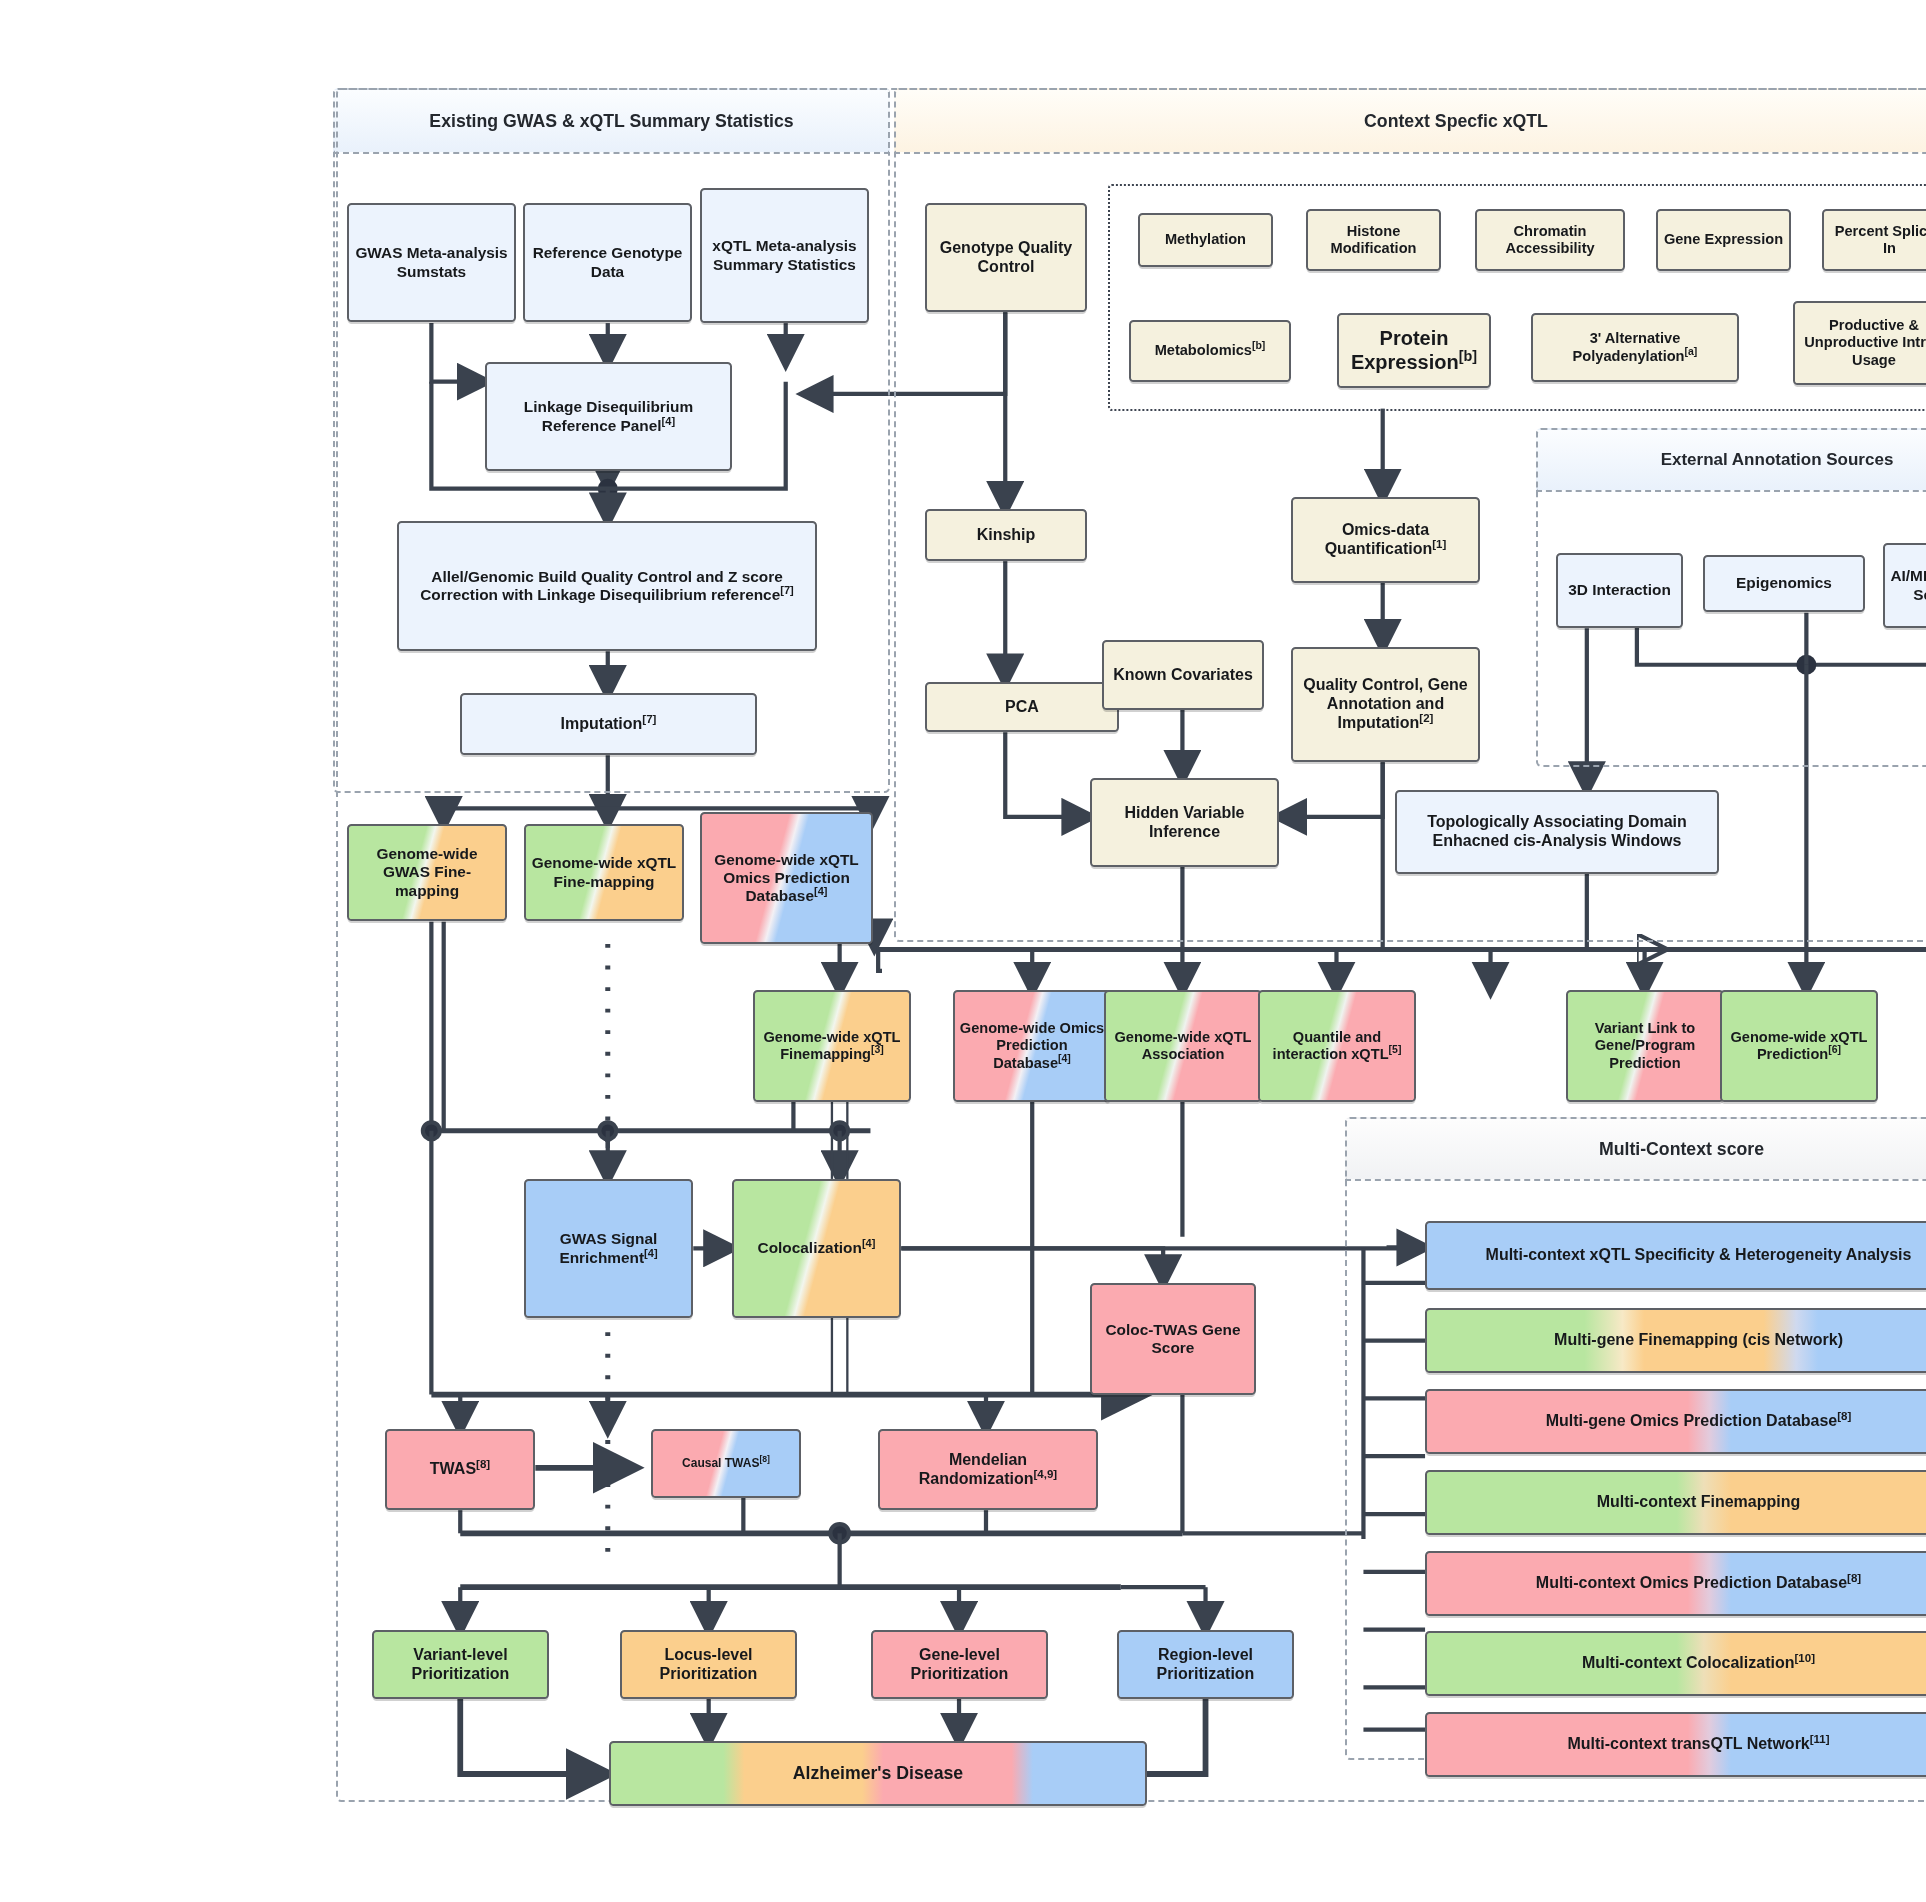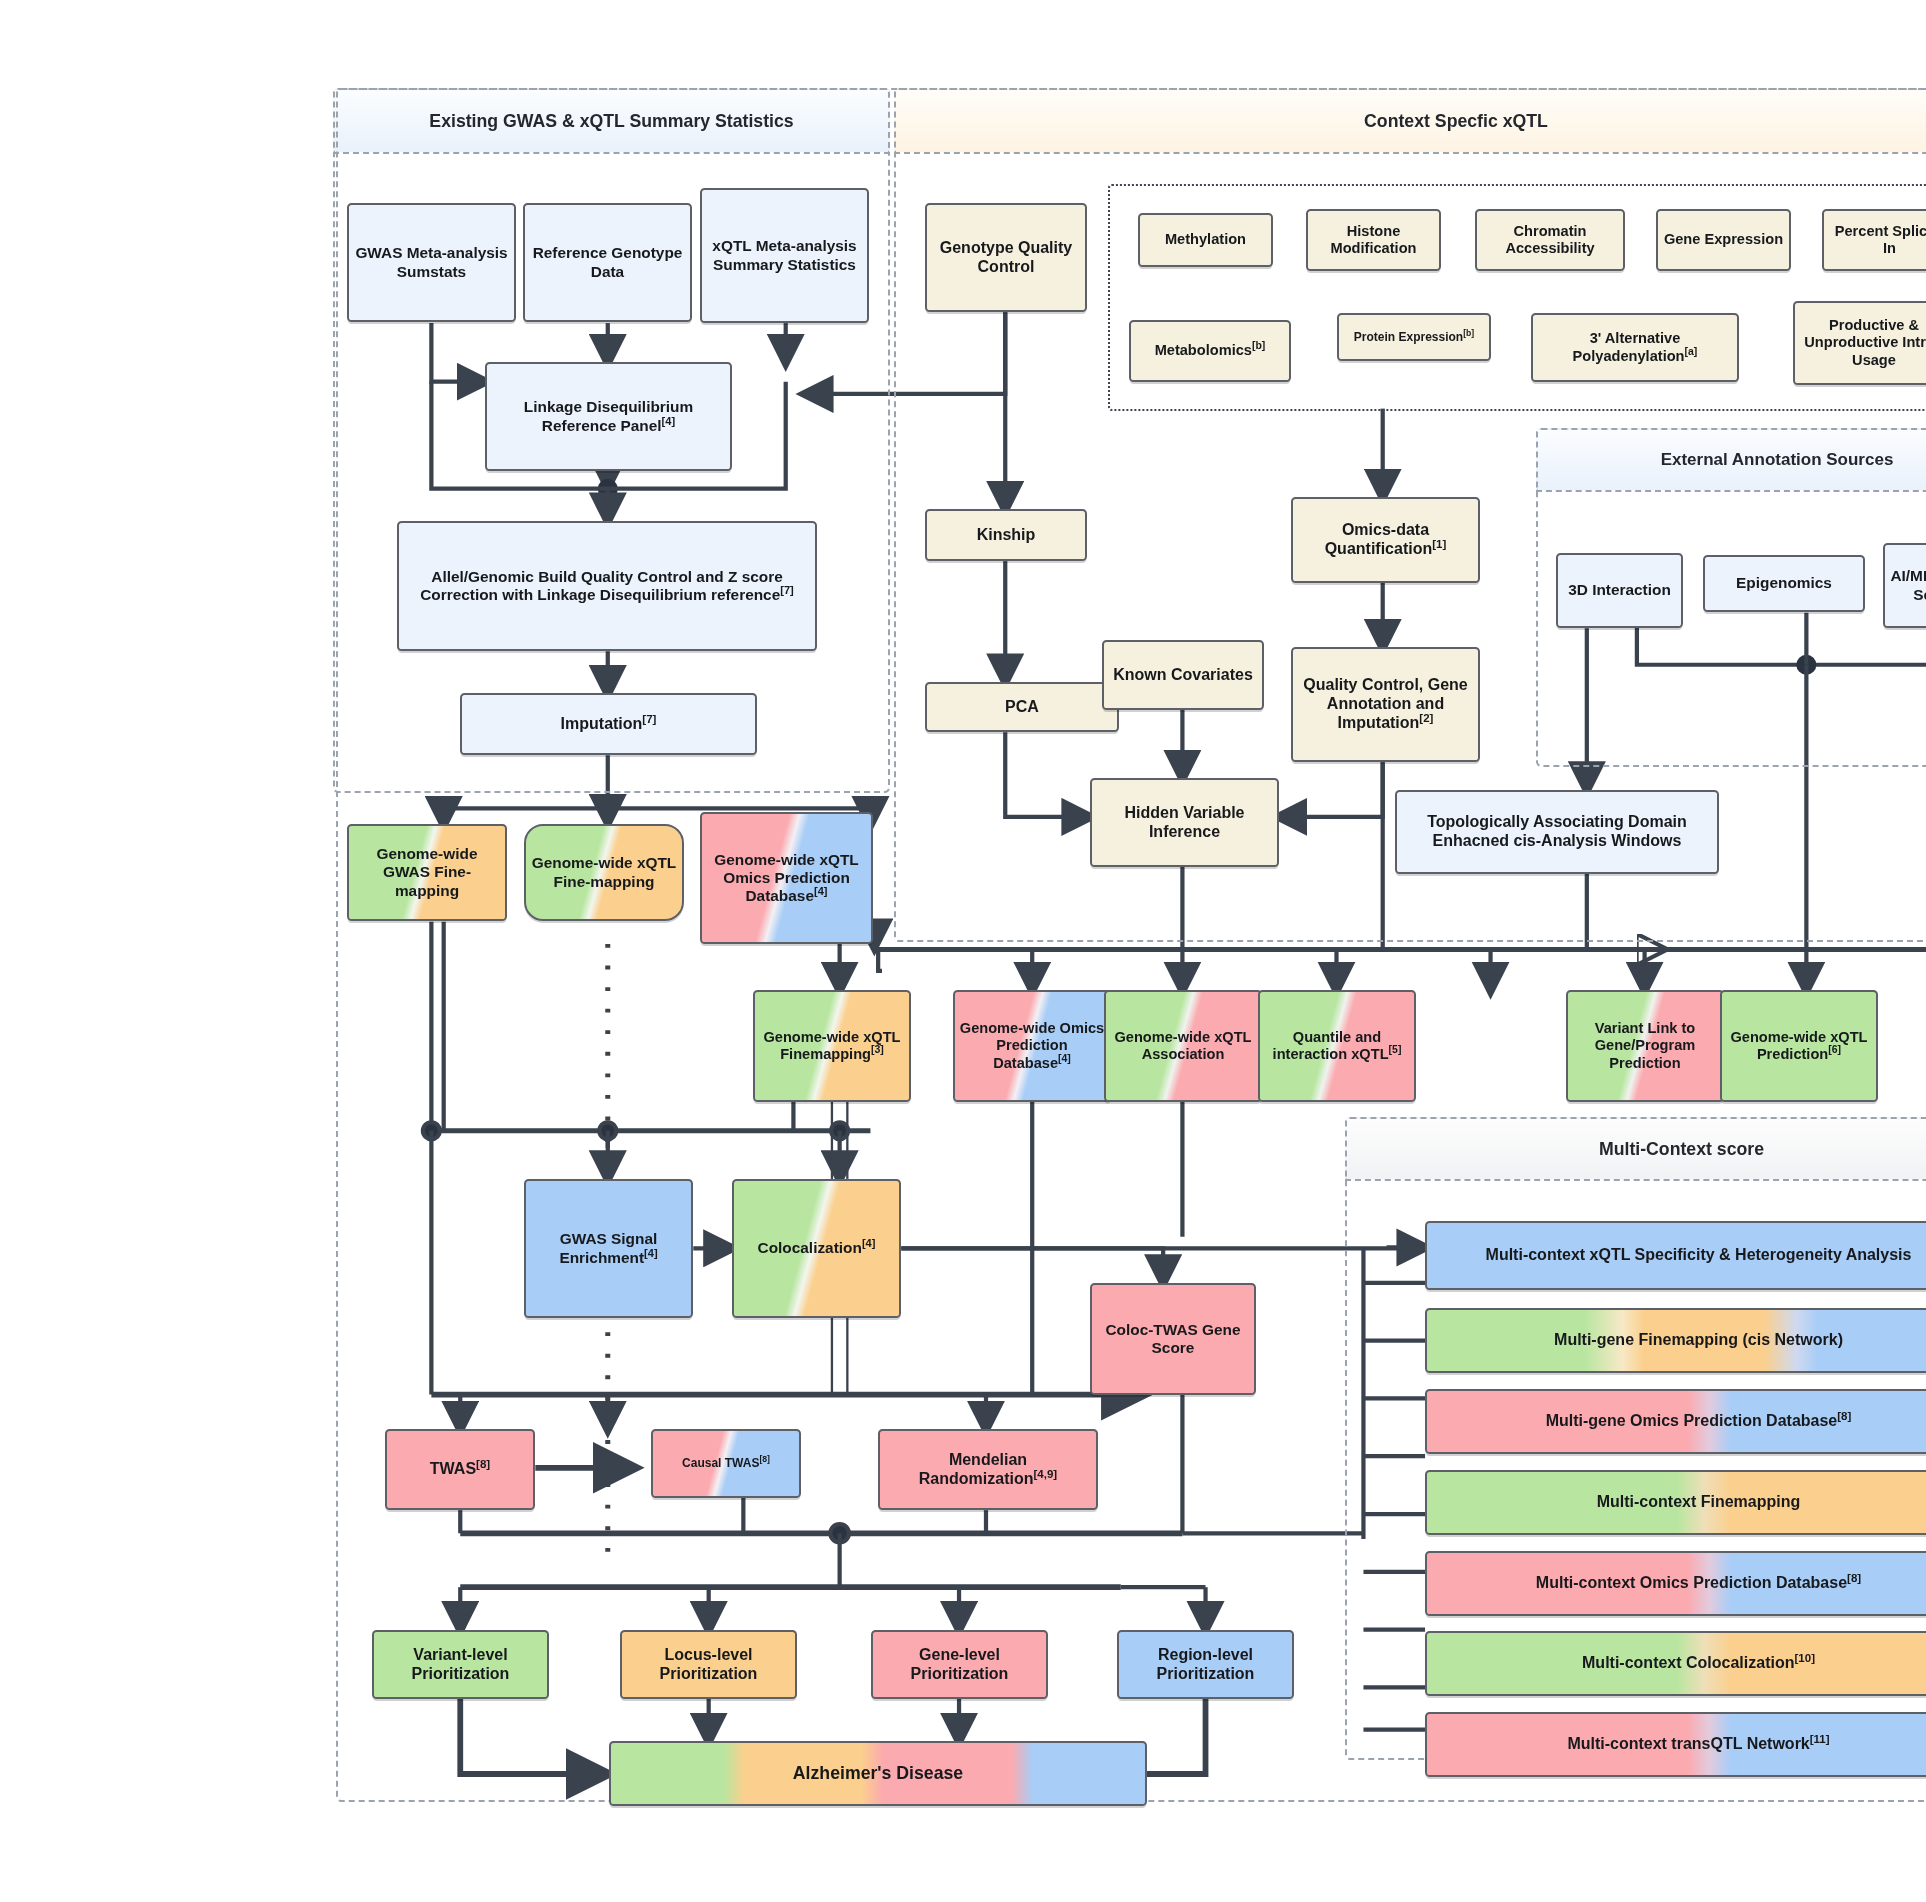--- a/index.html
+++ b/index.html
@@ -284,21 +284,21 @@
   </div>
   <div class="node n-cream" style="left:1822px;top:209px;width:135px;height:62px;font-size:14.6px;">
     <span>Percent Spliced In</span>
   </div>
 
   <div class="node n-cream" style="left:1129px;top:320px;width:162px;height:62px;font-size:14.6px;">
     <span>
       <span>Metabolomics</span><sup>[b]</sup>
     </span>
   </div>
-  <div class="node n-cream" style="left:1337px;top:313px;width:154px;height:48px;font-size:12px;">
+  <div class="node n-cream" style="left:1337px;top:313px;width:154px;height:75px;font-size:20px;">
     <span>
       <span>Protein Expression</span><sup>[b]</sup>
     </span>
   </div>
   <div class="node n-cream" style="left:1531px;top:313px;width:208px;height:69px;font-size:14.6px;">
     <span>
       <span>3' Alternative Polyadenylation</span><sup>[a]</sup>
     </span>
   </div>
   <div class="node n-cream" style="left:1793px;top:301px;width:162px;height:84px;font-size:14.6px;">
@@ -325,21 +325,21 @@
   <div class="node n-blue" style="left:1703px;top:555px;width:162px;height:57px;font-size:15.4px;">
     <span>Epigenomics</span>
   </div>
   <div class="node n-blue" style="left:1883px;top:543px;width:112px;height:85px;font-size:15.4px;">
     <span>AI/ML Variant Scores</span>
   </div>
 
   <div class="node g-go" style="left:347px;top:824px;width:160px;height:97px;font-size:15.4px;">
     <span>Genome-wide GWAS Fine-mapping</span>
   </div>
-  <div class="node g-go" style="left:524px;top:824px;width:160px;height:97px;font-size:15.4px;border-radius:19px;">
+  <div class="node g-go" style="left:524px;top:824px;width:160px;height:97px;font-size:15.4px;">
     <span>Genome-wide xQTL Fine-mapping</span>
   </div>
   <div class="node g-pb" style="left:700px;top:812px;width:173px;height:132px;font-size:15.4px;">
     <span>
       <span>Genome-wide xQTL Omics Prediction Database</span><sup>[4]</sup>
     </span>
   </div>
 
   <div class="node g-go" style="left:753px;top:990px;width:158px;height:112px;font-size:14.6px;">
     <span>

